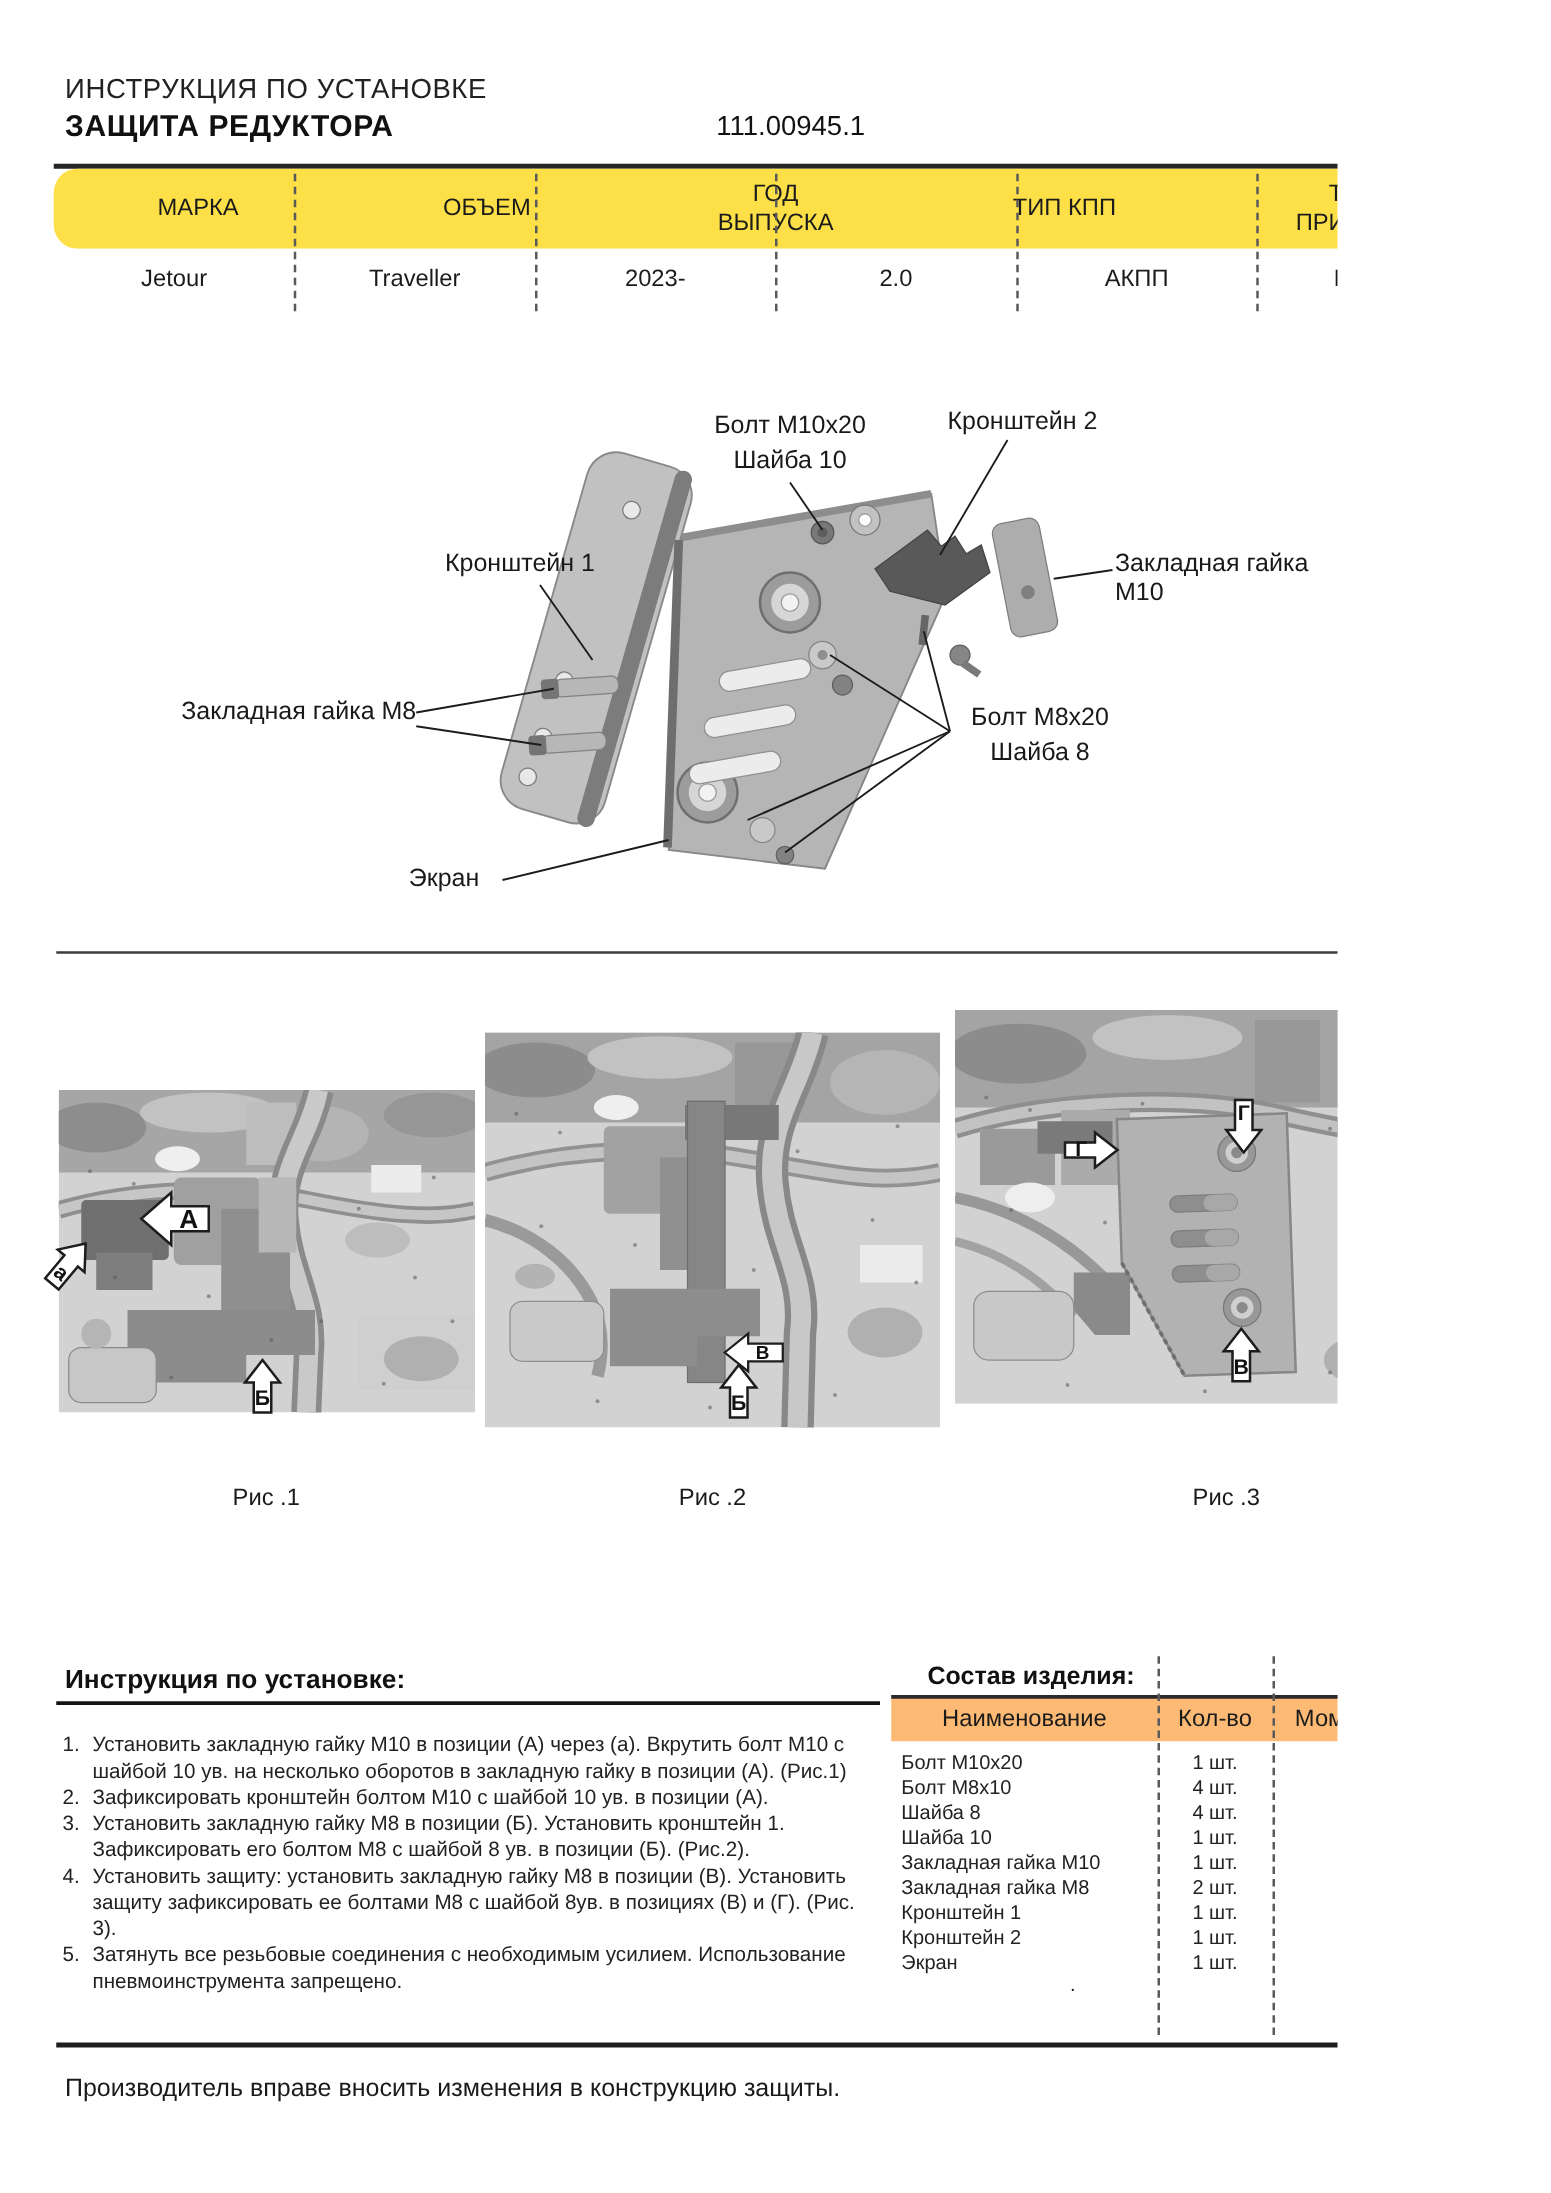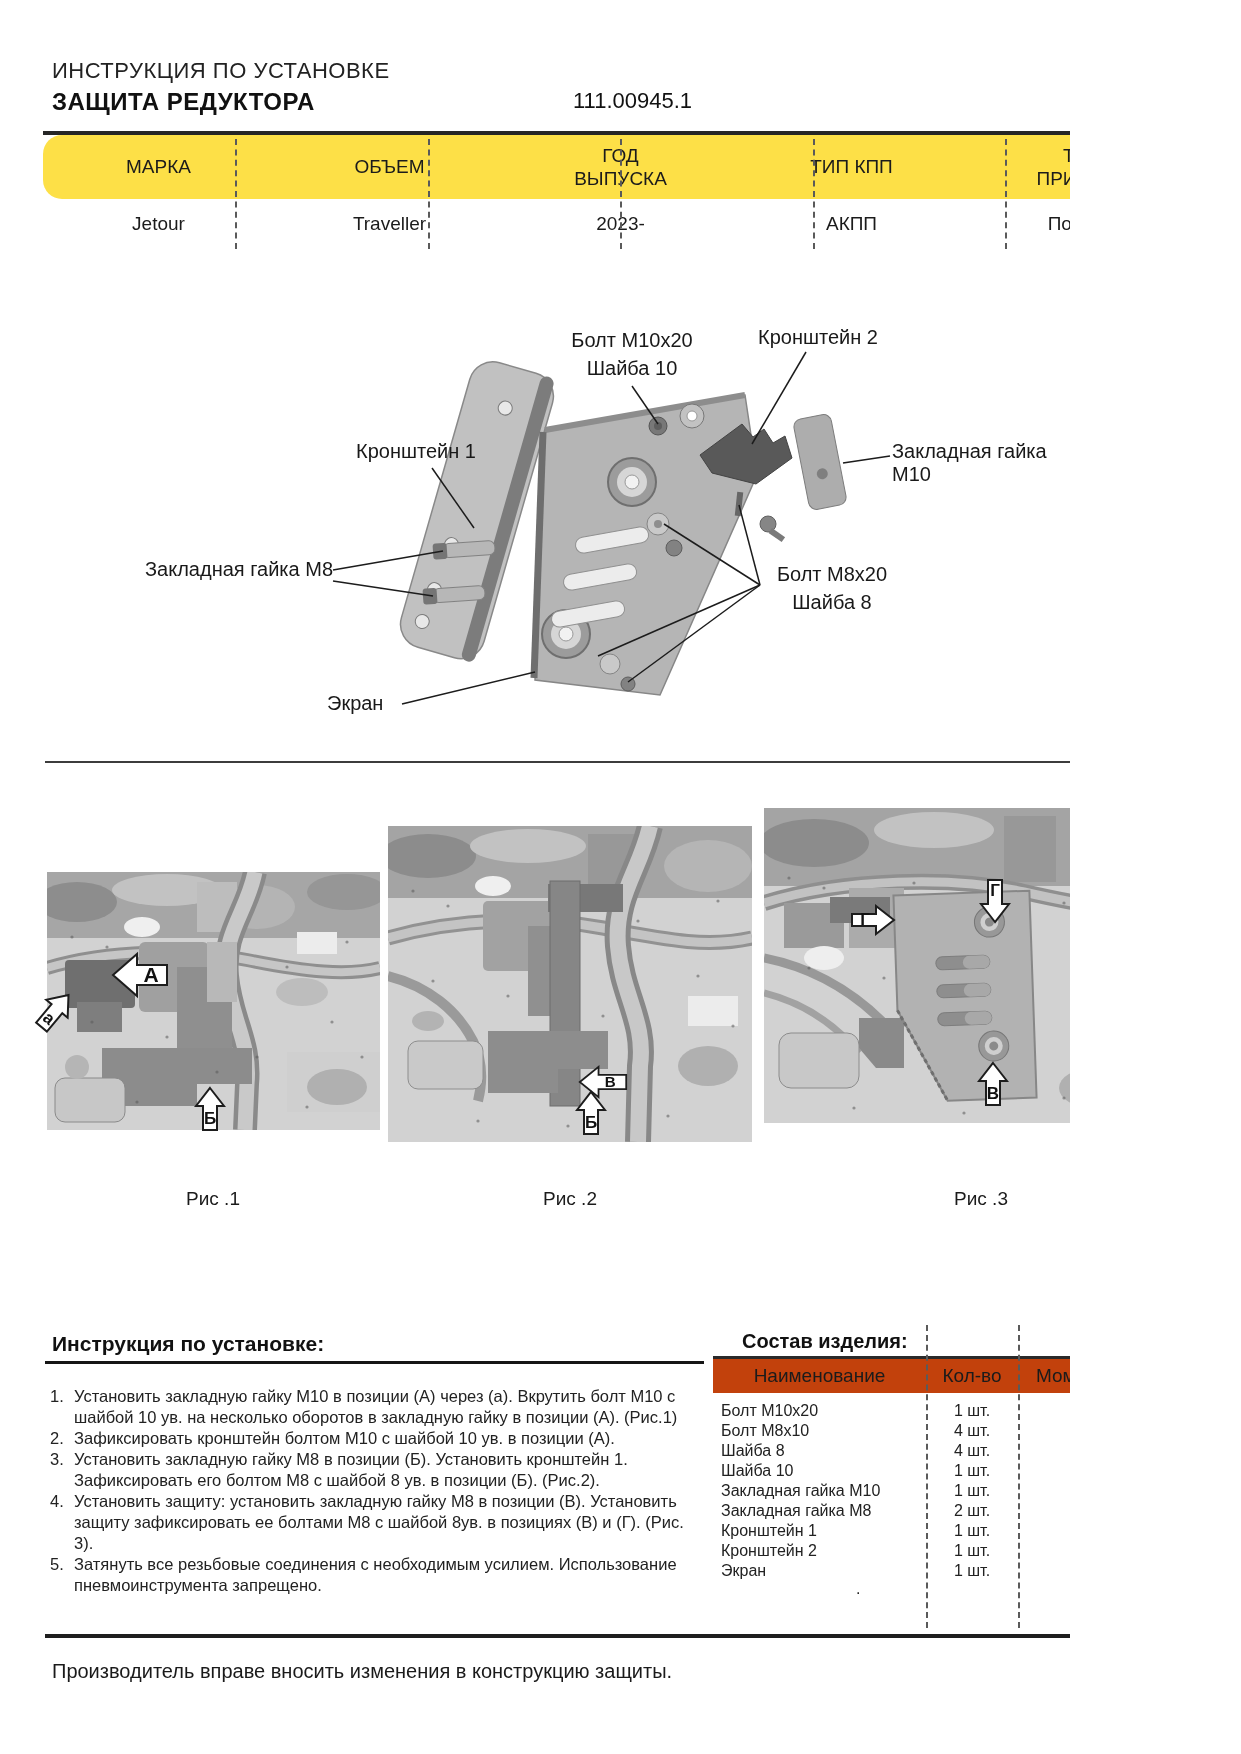--- a/index.html
+++ b/index.html
@@ -25,21 +25,21 @@
   .fig-cap{position:absolute;font-size:19px;color:#1b1b1b;width:140px;text-align:center;}
   .h-sec{position:absolute;font-size:21px;font-weight:bold;color:#111;}
   .hrline{position:absolute;background:#151515;height:3px;}
   
   .instr{position:absolute;left:50px;top:1386px;width:652px;font-size:16.5px;line-height:21px;color:#222;}
   .instr-item{display:flex;}
   .instr-num{width:24px;flex:none;}
   .instr-text{flex:1;}
   
   .ptable{left:713px;top:1356px;width:485px;}
-  .phead{display:flex;height:34px;background:#c2410c;border-top:3px solid #2a2a2a;}
+  .phead{display:flex;height:34px;background:#fdba74;border-top:3px solid #2a2a2a;}
   .phc{display:flex;align-items:center;justify-content:center;font-size:19px;color:#1b1b1b;}
   .pc-name{width:213px;}
   .pc-qty{width:92px;}
   .pc-tq{width:180px;}
   .prows{margin-top:9px;}
   .prow{display:flex;height:20px;font-size:16px;color:#222;}
   .prow .pc-name{padding-left:8px;width:205px;text-align:left;}
   .prow .pc-qty{text-align:center;}
   .prow .pc-tq{text-align:center;}
   .pdash{position:absolute;top:1325px;height:303px;width:0;border-left:2px dashed #5a5a5a;z-index:5;}
@@ -75,20 +75,21 @@
       <div class="vcell pre">ГОД
 ВЫПУСКА</div>
       <div class="vcell pre">ТИП КПП</div>
       <div class="vcell pre">ТИП
 ПРИВОДА</div>
     </div>
     <div class="vrow">
       <div class="vcell">Jetour</div>
       <div class="vcell">Traveller</div>
       <div class="vcell">2023-</div>
+      <div class="vcell">2.0</div>
       <div class="vcell">АКПП</div>
       <div class="vcell">Полный</div>
     </div>
     <div class="vdash" style="left:192px;"></div>
     <div class="vdash" style="left:385px;"></div>
     <div class="vdash" style="left:577px;"></div>
     <div class="vdash" style="left:770px;"></div>
     <div class="vdash" style="left:962px;"></div>
   </div>
 

